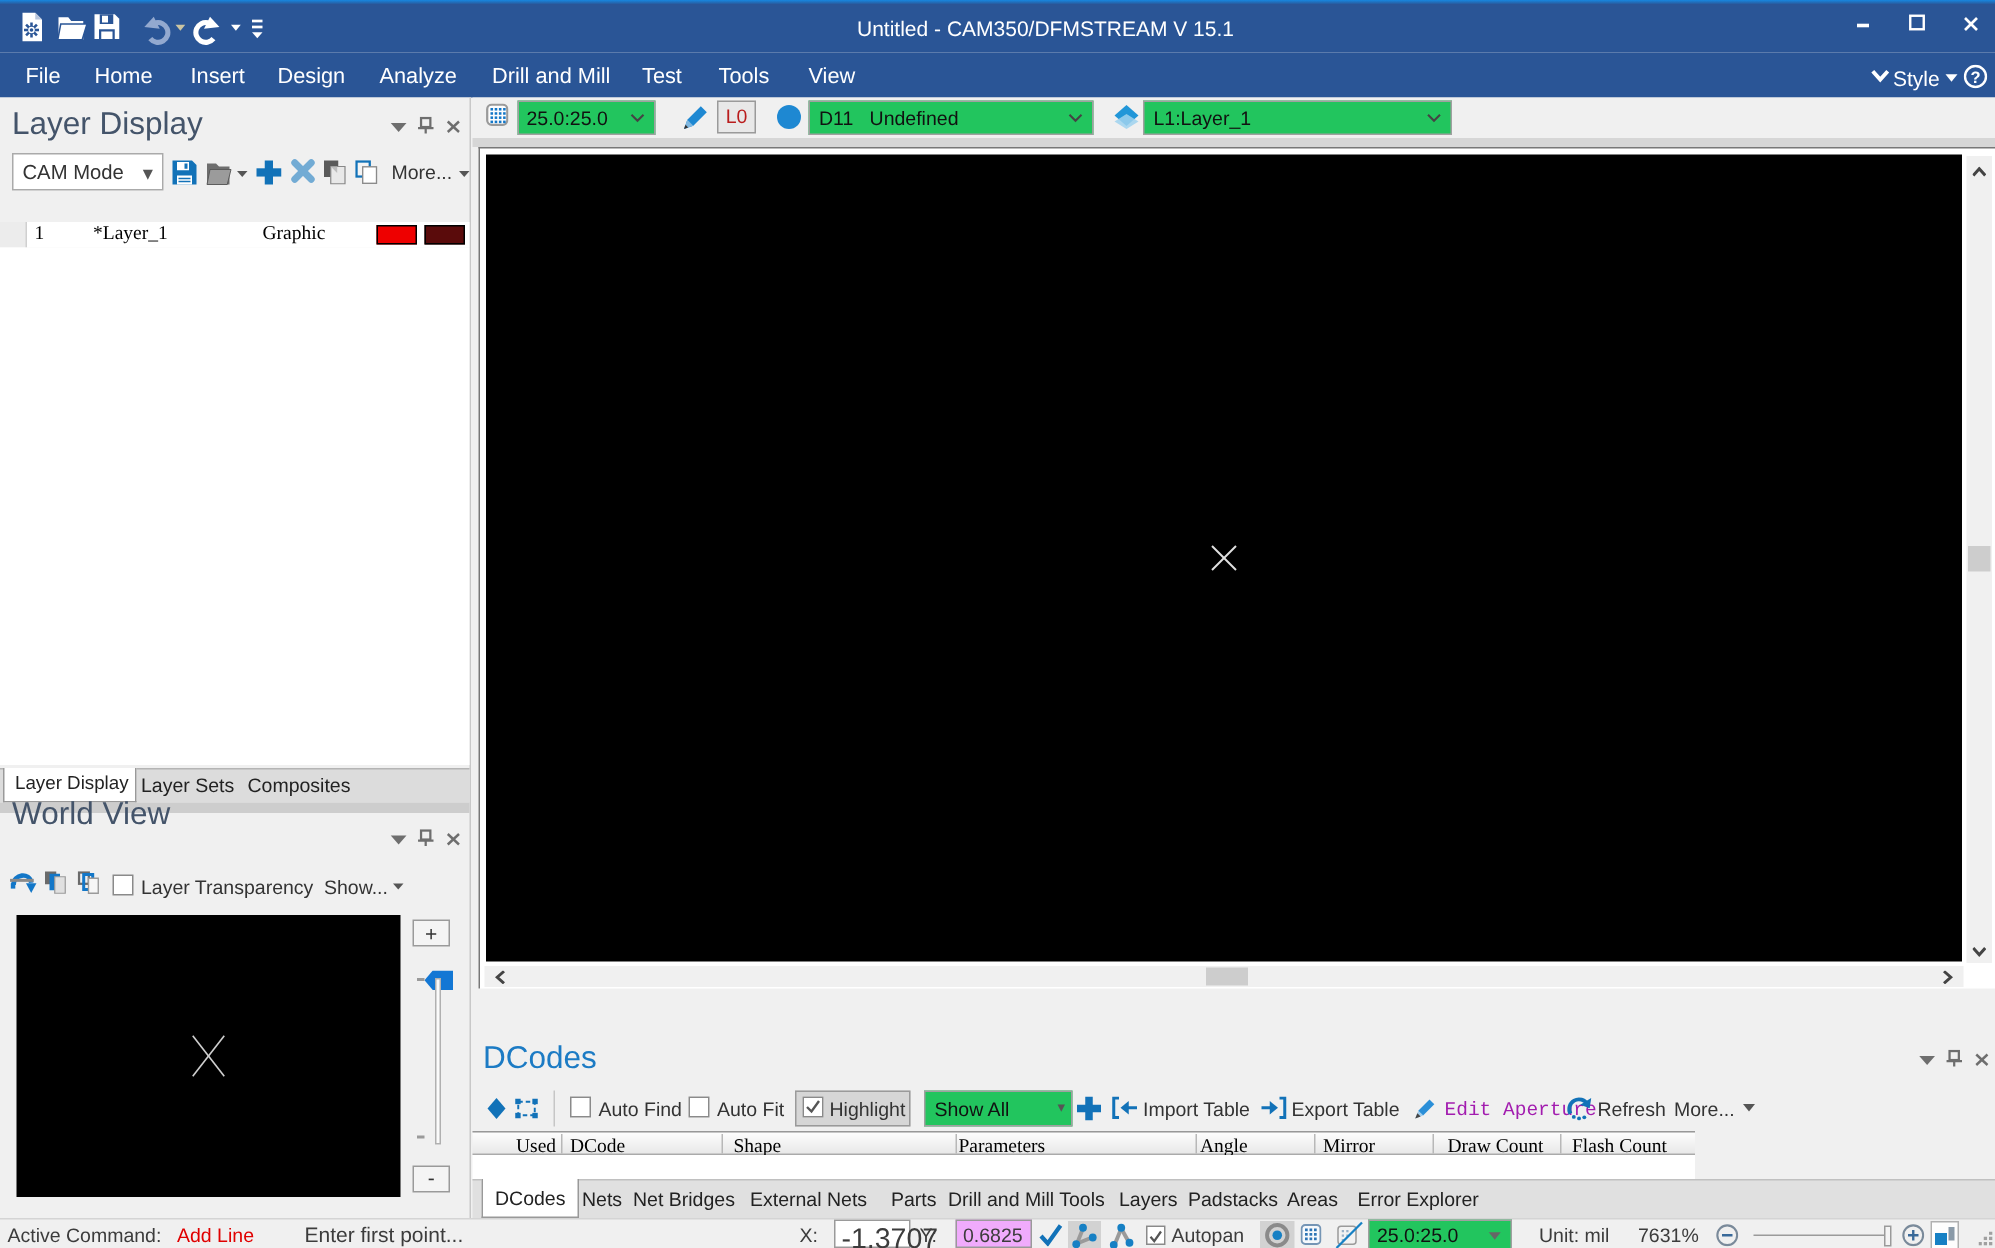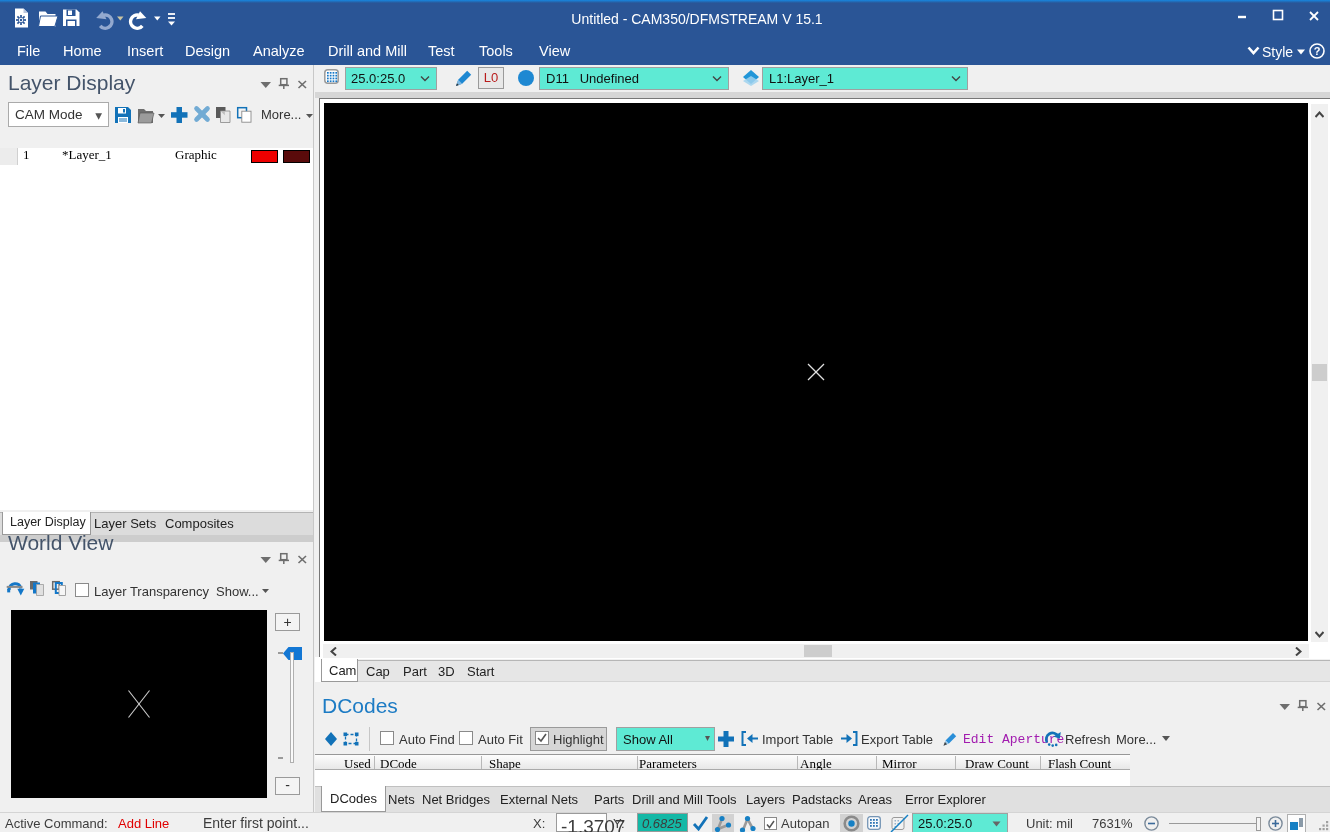--- a/index.html
+++ b/index.html
@@ -43,21 +43,21 @@
 
 
 #wv-box { left:11px; top:610px; width:256px; height:188px; background:#000; }
 .btn { background:#f4f4f4; border:1px solid #9a9a9a; text-align:center; color:#333; }
 
 
 #statusbar { left:0; top:812px; width:1330px; height:20px; background:#f0f0f0; border-top:1px solid #d4d4d4; font-size:13px; color:#3c3c3c; }
 
 
 #rtoolbar { left:315px; top:65px; width:1015px; height:27px; background:#f0f0f0; }
-.combo { background:#5eead4; border:1px solid #a0a0a0; position:absolute; font-size:13px; color:#111; }
+.combo { background:#22c55e; border:1px solid #a0a0a0; position:absolute; font-size:13px; color:#111; }
 .combo .arrow { position:absolute; right:6px; top:50%; transform:translateY(-50%); }
 
 #canvasframe { left:319px; top:98px; width:1011px; height:561px; background:#fff; border-top:1px solid #777; border-left:1px solid #777; }
 #canvasblack { position:absolute; left:4px; top:4px; width:984px; height:538px; background:#000; }
 #grayband { left:315px; top:92px; width:1015px; height:6px; background:#d6d6d6; }
 
 
 .sb { background:#f0f0f0; position:absolute; }
 .sb-thumb { background:#cdcdcd; position:absolute; }
 
@@ -384,28 +384,20 @@
       <svg class="abs" style="left:7px;top:3px;" width="7" height="9" viewBox="0 0 7 9">
           <path d="M6 0.5 L1.5 4.5 6 8.5" fill="none" stroke="#444" stroke-width="2"></path>
         </svg>
       <div class="sb-thumb" style="left:481px;top:1px;width:28px;height:12px;"></div>
       <svg class="abs" style="right:7px;top:3px;" width="7" height="9" viewBox="0 0 7 9">
           <path d="M1 0.5 L5.5 4.5 1 8.5" fill="none" stroke="#444" stroke-width="2"></path>
         </svg>
     </div>
   </div>
 
-  <div id="camtabs" class="abs tabstrip">
-    <span style="position:absolute;left:0px;top:-4px;width:6px;height:26px;background:#fff;"></span>
-    <span class="tab-active" style="position:absolute;left:6px;top:-2px;width:37px;height:23px;padding:4px 0 0 7px;border-top:none;">Cam</span>
-    <span style="position:absolute;left:51px;top:3px;">Cap</span>
-    <span style="position:absolute;left:88px;top:3px;">Part</span>
-    <span style="position:absolute;left:123px;top:3px;">3D</span>
-    <span style="position:absolute;left:152px;top:3px;">Start</span>
-  </div>
 
   <div id="dcodes" class="abs">
     <div id="dc-title">DCodes</div>
     <div class="abs dock-icons" style="left:958px; top:16px;">
       <svg width="54" height="14" viewBox="0 0 54 14">
         <path d="M6.5 6 h10.5 l-5.25 6 z" fill="#6e6e6e"></path>
         <g stroke="#6e6e6e" fill="none" stroke-width="1.5">
             <rect x="26.7" y="2.7" width="6.2" height="6"></rect>
             <line x1="24.7" y1="9.4" x2="35" y2="9.4"></line>
             <line x1="29.8" y1="9.4" x2="29.8" y2="13"></line>
@@ -512,21 +504,21 @@
     </div>
   </div>
 
   <div id="statusbar" class="abs">
     <span style="position:absolute;left:5px;top:3px;">Active Command:</span>
     <span style="position:absolute;left:118px;top:3px;color:#e00000;">Add Line</span>
     <span style="position:absolute;left:203px;top:2px;font-size:14px;">Enter first point...</span>
     <span style="position:absolute;left:533px;top:3px;">X:</span>
     <span style="position:absolute;left:556px;top:0px;width:51px;height:19px;background:#fff;border:1px solid #9a9a9a;font-size:19px;padding:2px 0 0 4px;">-1.3707</span>
     <span style="position:absolute;left:613px;top:3px;">Y:</span>
-    <span style="position:absolute;left:637px;top:0px;width:51px;height:19px;background:#14b8a6;border:1px solid #9a9a9a;font-size:13px;padding:2px 0 0 4px;font-style:italic;">0.6825</span>
+    <span style="position:absolute;left:637px;top:0px;width:51px;height:19px;background:#f0abfc;border:1px solid #9a9a9a;font-size:13px;padding:2px 0 0 4px;">0.6825</span>
     <svg class="abs" style="left:692px;top:3px;" width="17" height="15" viewBox="0 0 17 15">
         <path d="M2 8 l4.5 5 L15 1" fill="none" stroke="#1272b8" stroke-width="2.8"></path>
       </svg>
     <span style="position:absolute;left:712px;top:1px;width:22px;height:19px;background:#d2d2d2;"></span>
     <svg class="abs" style="left:714px;top:2px;" width="18" height="18" viewBox="0 0 18 18">
         <g stroke="#9a9a9a" stroke-width="2.6">
           <line x1="8" y1="4" x2="4" y2="14"></line>
           <line x1="4" y1="14" x2="14" y2="10"></line>
         </g>
         <g fill="#1680c4">

